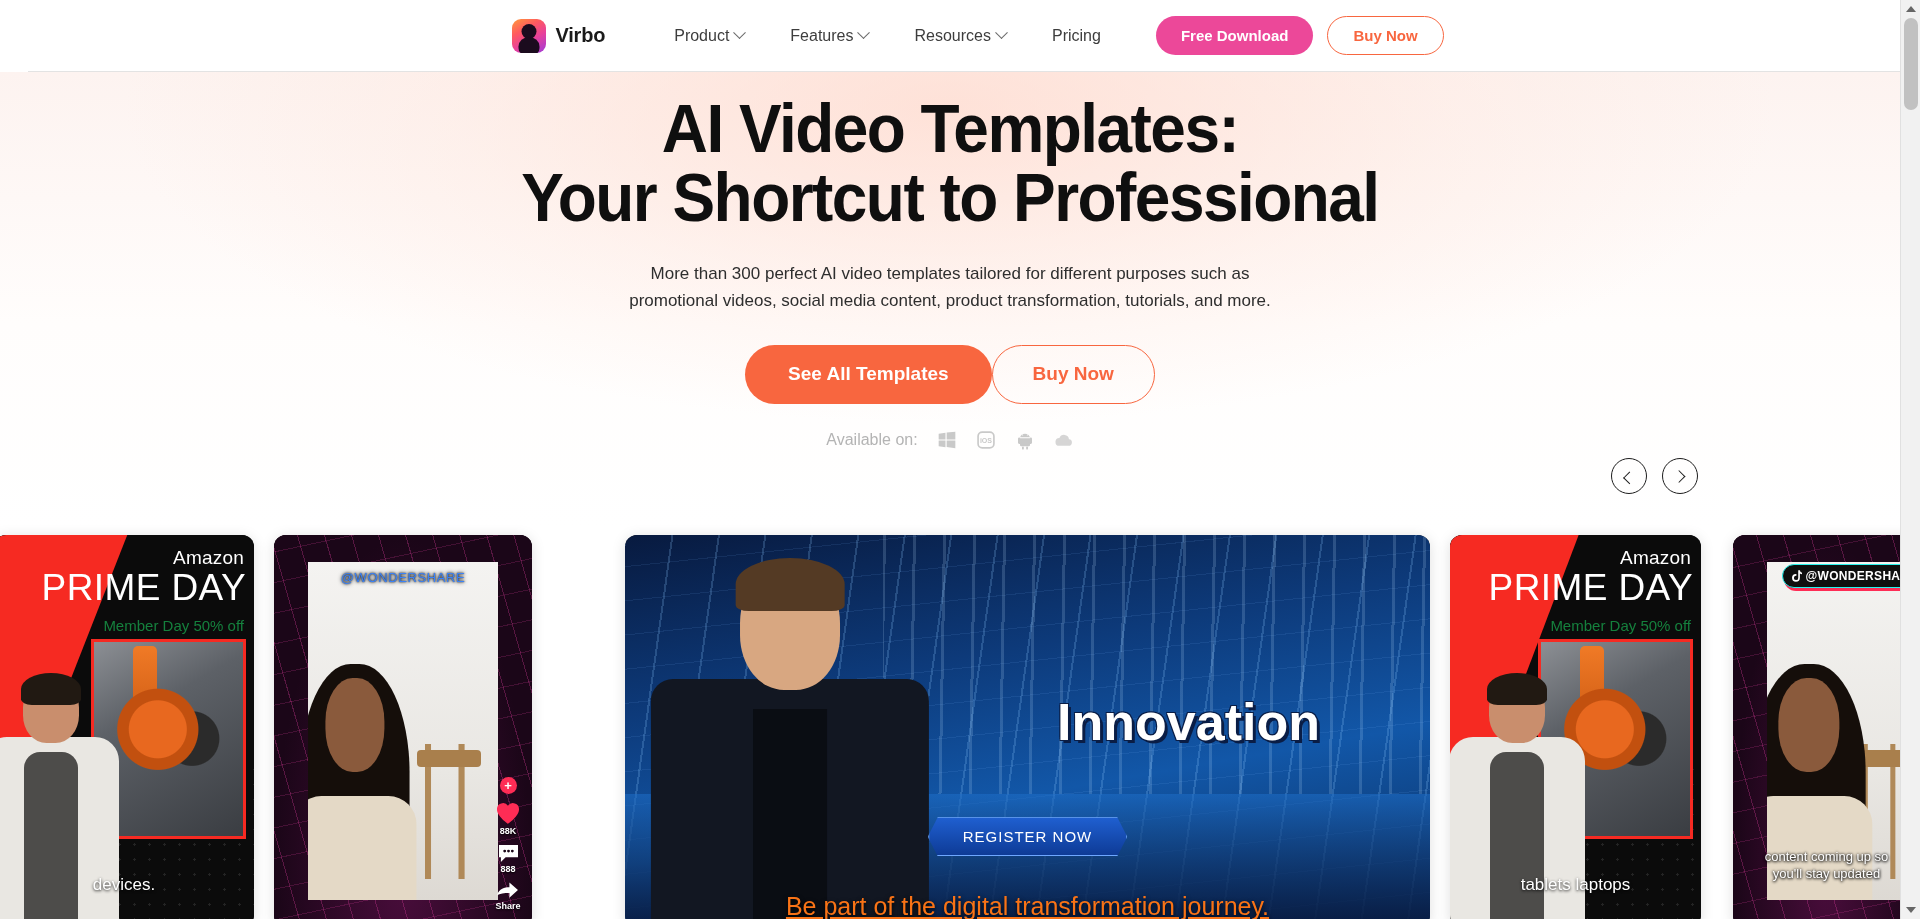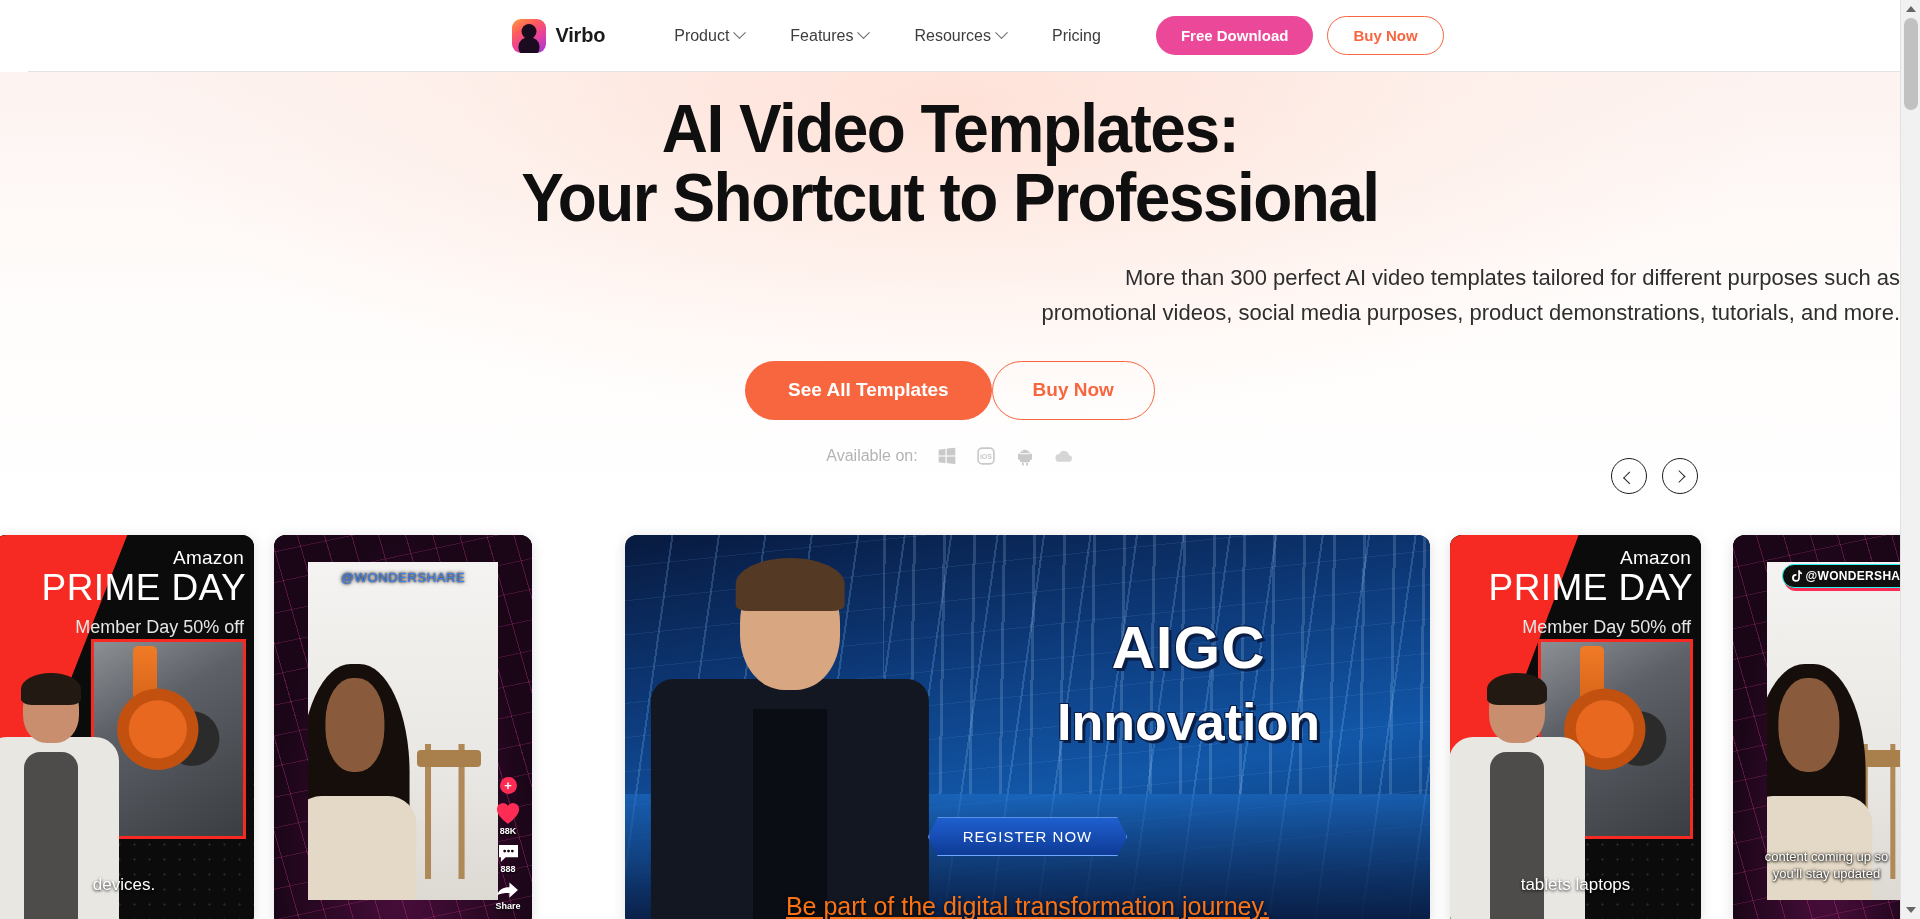--- a/index.html
+++ b/index.html
@@ -78,21 +78,21 @@
   .hero-title {
     margin-top: 22px;
     font-size: 68px; line-height: 1.02;
     font-weight: 700; color: #0f0f0f;
     letter-spacing: -1.6px;
     font-family: "Liberation Sans Narrow", "Liberation Sans", sans-serif;
     transform: scaleX(0.94); transform-origin: center;
   }
   .hero-sub {
     margin-top: 27px;
-    font-size: 22px; line-height: 1.62; color: #2e2e2e; text-align: right;
+    font-size: 17px; line-height: 1.62; color: #2e2e2e;
   }
   .hero-ctas { margin-top: 30px; display: flex; justify-content: center; }
   .btn-templates {
     background: #f8663f; color: #fff;
     font-size: 19px; font-weight: 700;
     border: none; border-radius: 31px;
     height: 59px; padding: 0 43px; cursor: pointer; white-space: nowrap;
   }
   .btn-buy-hero {
     background: transparent; color: #f8663f;
@@ -146,21 +146,21 @@
   .prime-amazon {
     position: absolute; right: 10px; top: 12px;
     font-size: 19px; color: #fff; font-weight: 400; letter-spacing: .2px;
   }
   .prime-title {
     position: absolute; right: 8px; top: 32px;
     font-size: 37px; color: #fff; font-weight: 400; letter-spacing: .4px; white-space: nowrap;
   }
   .prime-member {
     position: absolute; right: 10px; top: 82px;
-    font-size: 18px; color: #e5e5e5; font-weight: 400; white-space: nowrap;
+    font-size: 15px; color: #15803d; font-weight: 400; white-space: nowrap;
   }
   .prime-photo {
     position: absolute; right: 8px; top: 104px; width: 155px; height: 200px;
     background: linear-gradient(150deg,#8c8f94 0%,#5d6167 35%,#3a3d42 100%);
     border: 3px solid #f62a22;
   }
   .hp-band {
     position: absolute; left: 14%; top: 8%; width: 72%; height: 80%;
     background: radial-gradient(circle at 40% 46%, #e8681f 0 27%, #c2500f 28% 38%, transparent 39%),
                 radial-gradient(circle at 72% 52%, #2b2b2b 0 24%, transparent 25%);
@@ -384,21 +384,21 @@
   </div>
 
   <div class="hero">
     <div class="hero-title">
       <div>AI Video Templates:</div>
       <div>Your Shortcut to Professional</div>
     </div>
 
     <div class="hero-sub">
       <div>More than 300 perfect AI video templates tailored for different purposes such as</div>
-      <div>promotional videos, social media purposes, product demonstrations, tutorials, and more.</div>
+      <div>promotional videos, social media content, product transformation, tutorials, and more.</div>
     </div>
 
     <div class="hero-ctas">
       <button class="btn-templates">See All Templates</button>
       <button class="btn-buy-hero">Buy Now</button>
     </div>
 
     <div class="available">
       <span>Available on:</span>
       <svg class="plat" viewBox="0 0 24 24">
@@ -490,21 +490,20 @@
     <div class="card c3">
       <div class="aigc">
         <div class="aigc-beams"></div>
         <div class="aigc-floor"></div>
         <div class="aigc-man">
           <div class="suit"></div>
           <div class="shirt3"></div>
           <div class="head3"></div>
           <div class="hair3"></div>
         </div>
-        <div class="aigc-title">AIGC</div>
         <div class="aigc-title2">Innovation</div>
         <div class="aigc-register">REGISTER NOW</div>
       </div>
       <div class="aigc-caption">Be part of the digital transformation journey.</div>
     </div>
 
     <div class="card c4">
       <div class="prime">
         <div class="prime-dots"></div>
         <div class="prime-amazon">Amazon</div>

